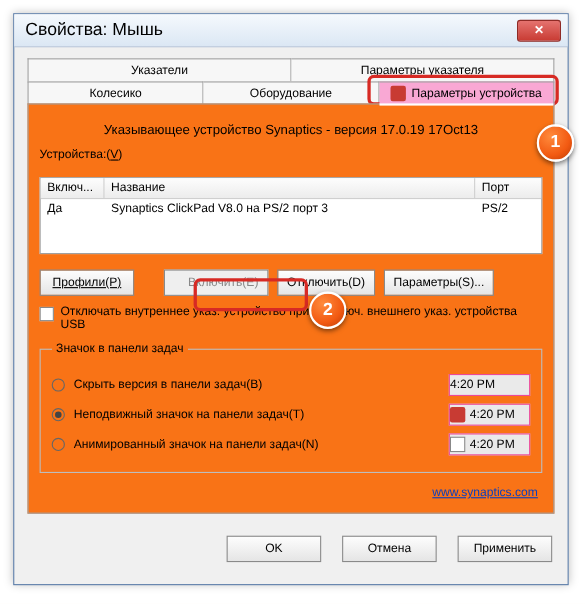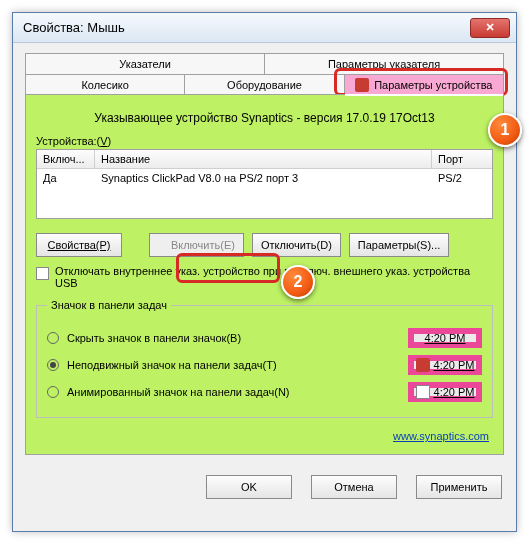--- a/index.html
+++ b/index.html
@@ -1,53 +1,53 @@
 <!DOCTYPE html>
 <html><head>
 <meta charset="utf-8">
 <style>
 * { box-sizing: border-box; font-family: "Segoe UI", Tahoma, sans-serif; font-size: 11px; }
 body { margin: 0; background: #fff; }
 .frame { width: 532px; height: 549px; background: #fff; padding: 12px; position: relative; }
 .window { width: 505px; height: 520px; border: 1px solid #5a7ca8; background: #f0f0f0; box-shadow: 0 0 8px rgba(0,0,0,.25); position: relative; }
 .titlebar { height: 30px; background: linear-gradient(#f5f9fd,#dbe7f4); display: flex; align-items: center; padding: 0 6px 0 10px; border-bottom: 1px solid #b8c8db; }
-.titlebar-text { flex: 1; color: #000; font-size: 13px; }
+.titlebar-text { flex: 1; color: #000; font-size: 16px; }
 .close-btn { width: 40px; height: 20px; background: linear-gradient(#e5736f,#c83b33); border: 1px solid #8f2a25; border-radius: 3px; display: flex; align-items: center; justify-content: center; color: #fff; font-weight: bold; font-size: 12px; cursor: pointer; }
 .content { padding: 10px 12px; }
 .tabs { position: relative; }
 .tabrow { display: flex; }
 .tab { border: 1px solid #a0a0a0; border-bottom: none; background: #f7f7f7; padding: 3px 0; text-align: center; cursor: pointer; flex: 1; height: 21px; display: flex; align-items: center; justify-content: center; }
 .tab + .tab { border-left: none; }
 .tab.active { background: #f9a8d4; position: relative; z-index: 2; }
 .tab.active::after { content: ""; position: absolute; left: 0; right: 0; bottom: -1px; height: 2px; background: #fff; }
 .hl-red { position: absolute; border: 3px solid #d72a24; border-radius: 6px; pointer-events: none; }
 .hl-tab { top: 15px; right: -4px; width: 174px; height: 28px; }
-.panel { border: 1px solid #a0a0a0; background: #bef264; padding: 10px 10px 8px 10px; margin-top: -1px; position: relative; }
+.panel { border: 1px solid #a0a0a0; background: #f97316; padding: 10px 10px 8px 10px; margin-top: -1px; position: relative; }
 .device-header { text-align: center; margin: 6px 0 10px; font-size: 12px; }
-.devices-label { margin-bottom: 2px; }
+.devices-label { margin-bottom: 14px; }
 .u { text-decoration: underline; }
 .grid { border: 1px solid #a0a0a0; background: #fff; height: 70px; }
 .grid-head { display: flex; background: linear-gradient(#fdfdfd,#ececec); border-bottom: 1px solid #cfcfcf; }
 .gh { padding: 3px 6px; border-right: 1px solid #cfcfcf; }
 .gh:last-child { border-right: none; }
 .col1 { width: 58px; } .col2 { flex: 1; } .col3 { width: 60px; }
 .grid-row { display: flex; }
 .gc { padding: 3px 6px; }
 .btnrow { display: flex; gap: 8px; margin: 14px 0 8px; }
 .btn { border: 1px solid #8a8a8a; background: linear-gradient(#fdfdfd,#e5e5e5); padding: 3px 8px; cursor: pointer; min-width: 86px; text-align: center; height: 24px; display: flex; align-items: center; justify-content: center; }
 .btn.disabled { color: #888; background: #efefef; cursor: default; padding-left: 21px; }
 .hl-enable { position: absolute; border: 3px solid #d72a24; border-radius: 6px; pointer-events: none; top: 158px; left: 150px; width: 104px; height: 30px; }
 .chkrow { display: flex; align-items: flex-start; gap: 6px; margin: 4px 0 10px; }
 .chkbox { width: 13px; height: 13px; border: 1px solid #888; background: #fff; margin-top: 2px; }
 fieldset { border: 1px solid #bdbdbd; padding: 10px 10px 8px 10px; margin: 0 0 12px 0; }
 legend { padding: 0 4px; }
 .radio-line { display: flex; align-items: center; gap: 8px; margin: 7px 0; }
 .radio { width: 12px; height: 12px; border: 1px solid #666; border-radius: 50%; display: inline-flex; align-items: center; justify-content: center; }
 .radio.sel::after { content: ""; width: 6px; height: 6px; background: #444; border-radius: 50%; }
-.time-swatch { width: 74px; height: 20px; border: 6px solid #ec4899; background: #eaeaea; display: flex; align-items: center; justify-content: center; gap: 4px; font-size: 11px; margin-left: auto; text-decoration: underline; }
+.time-swatch { width: 74px; height: 20px; border: 1px solid #ec4899; background: #eaeaea; display: flex; align-items: center; gap: 4px; font-size: 11px; margin-left: auto; }
 .syn-icon { width: 14px; height: 14px; background: #c83b33; border-radius: 2px; display: inline-block; }
 .tray-icon { width: 14px; height: 14px; border: 1px solid #888; background: #fff; display: inline-block; }
 .link { color: #0a3fbf; text-align: right; text-decoration: underline; cursor: pointer; margin: 0 4px 4px 0; }
 .bottom-btns { display: flex; gap: 19px; justify-content: flex-end; padding: 10px 14px; }
 .std-btn { border: 1px solid #8a8a8a; background: linear-gradient(#fdfdfd,#e5e5e5); width: 86px; height: 24px; display: flex; align-items: center; justify-content: center; cursor: pointer; }
 .callout { position: absolute; width: 34px; height: 34px; border-radius: 50%; background: radial-gradient(circle at 35% 30%, #ff8b3c, #f25a12 60%, #ba3c07); border: 2px solid #fff; box-shadow: 0 2px 5px rgba(0,0,0,.5); color: #fff; font-weight: bold; font-size: 16px; display: flex; align-items: center; justify-content: center; pointer-events: none; }
 .callout.c1 { top: 100px; right: -6px; }
 .callout.c2 { top: 252px; left: 268px; }
 .syn-tab-icon { width: 14px; height: 14px; background: #c83b33; border-radius: 2px; display: inline-block; margin-right: 5px; }
 </style>
@@ -91,21 +91,21 @@
         </div>
         <div class="grid-row">
           <div class="gc col1">Да</div>
           <div class="gc col2">Synaptics ClickPad V8.0 на PS/2 порт 3</div>
           <div class="gc col3">PS/2</div>
         </div>
       </div>
 
       <div class="btnrow">
         <div class="btn">
-              <span class="u">Свойства(P)</span>
+              <span class="u">Профили(P)</span>
             </div>
         <div style="flex:.2"></div>
         <div class="btn disabled">
               <span>Включить(E)</span>
             </div>
         <div class="btn">
               <span>Отключить(D)</span>
             </div>
         <div class="btn">
               <span>Параметры(S)...</span>
@@ -115,21 +115,21 @@
 
       <div class="chkrow">
         <div class="chkbox"></div>
         <div>Отключать внутреннее указ. устройство при подключ. внешнего указ. устройства USB</div>
       </div>
 
       <fieldset>
         <legend>Значок в панели задач</legend>
         <div class="radio-line">
           <span class="radio"></span>
-          <span>Скрыть значок в панели значок(B)</span>
+          <span>Скрыть версия в панели задач(B)</span>
           <div class="time-swatch">
                 <span>4:20 PM</span>
               </div>
         </div>
         <div class="radio-line">
           <span class="radio sel"></span>
           <span>Неподвижный значок на панели задач(T)</span>
           <div class="time-swatch">
                 <span class="syn-icon"></span>
                 <span>4:20 PM</span>

